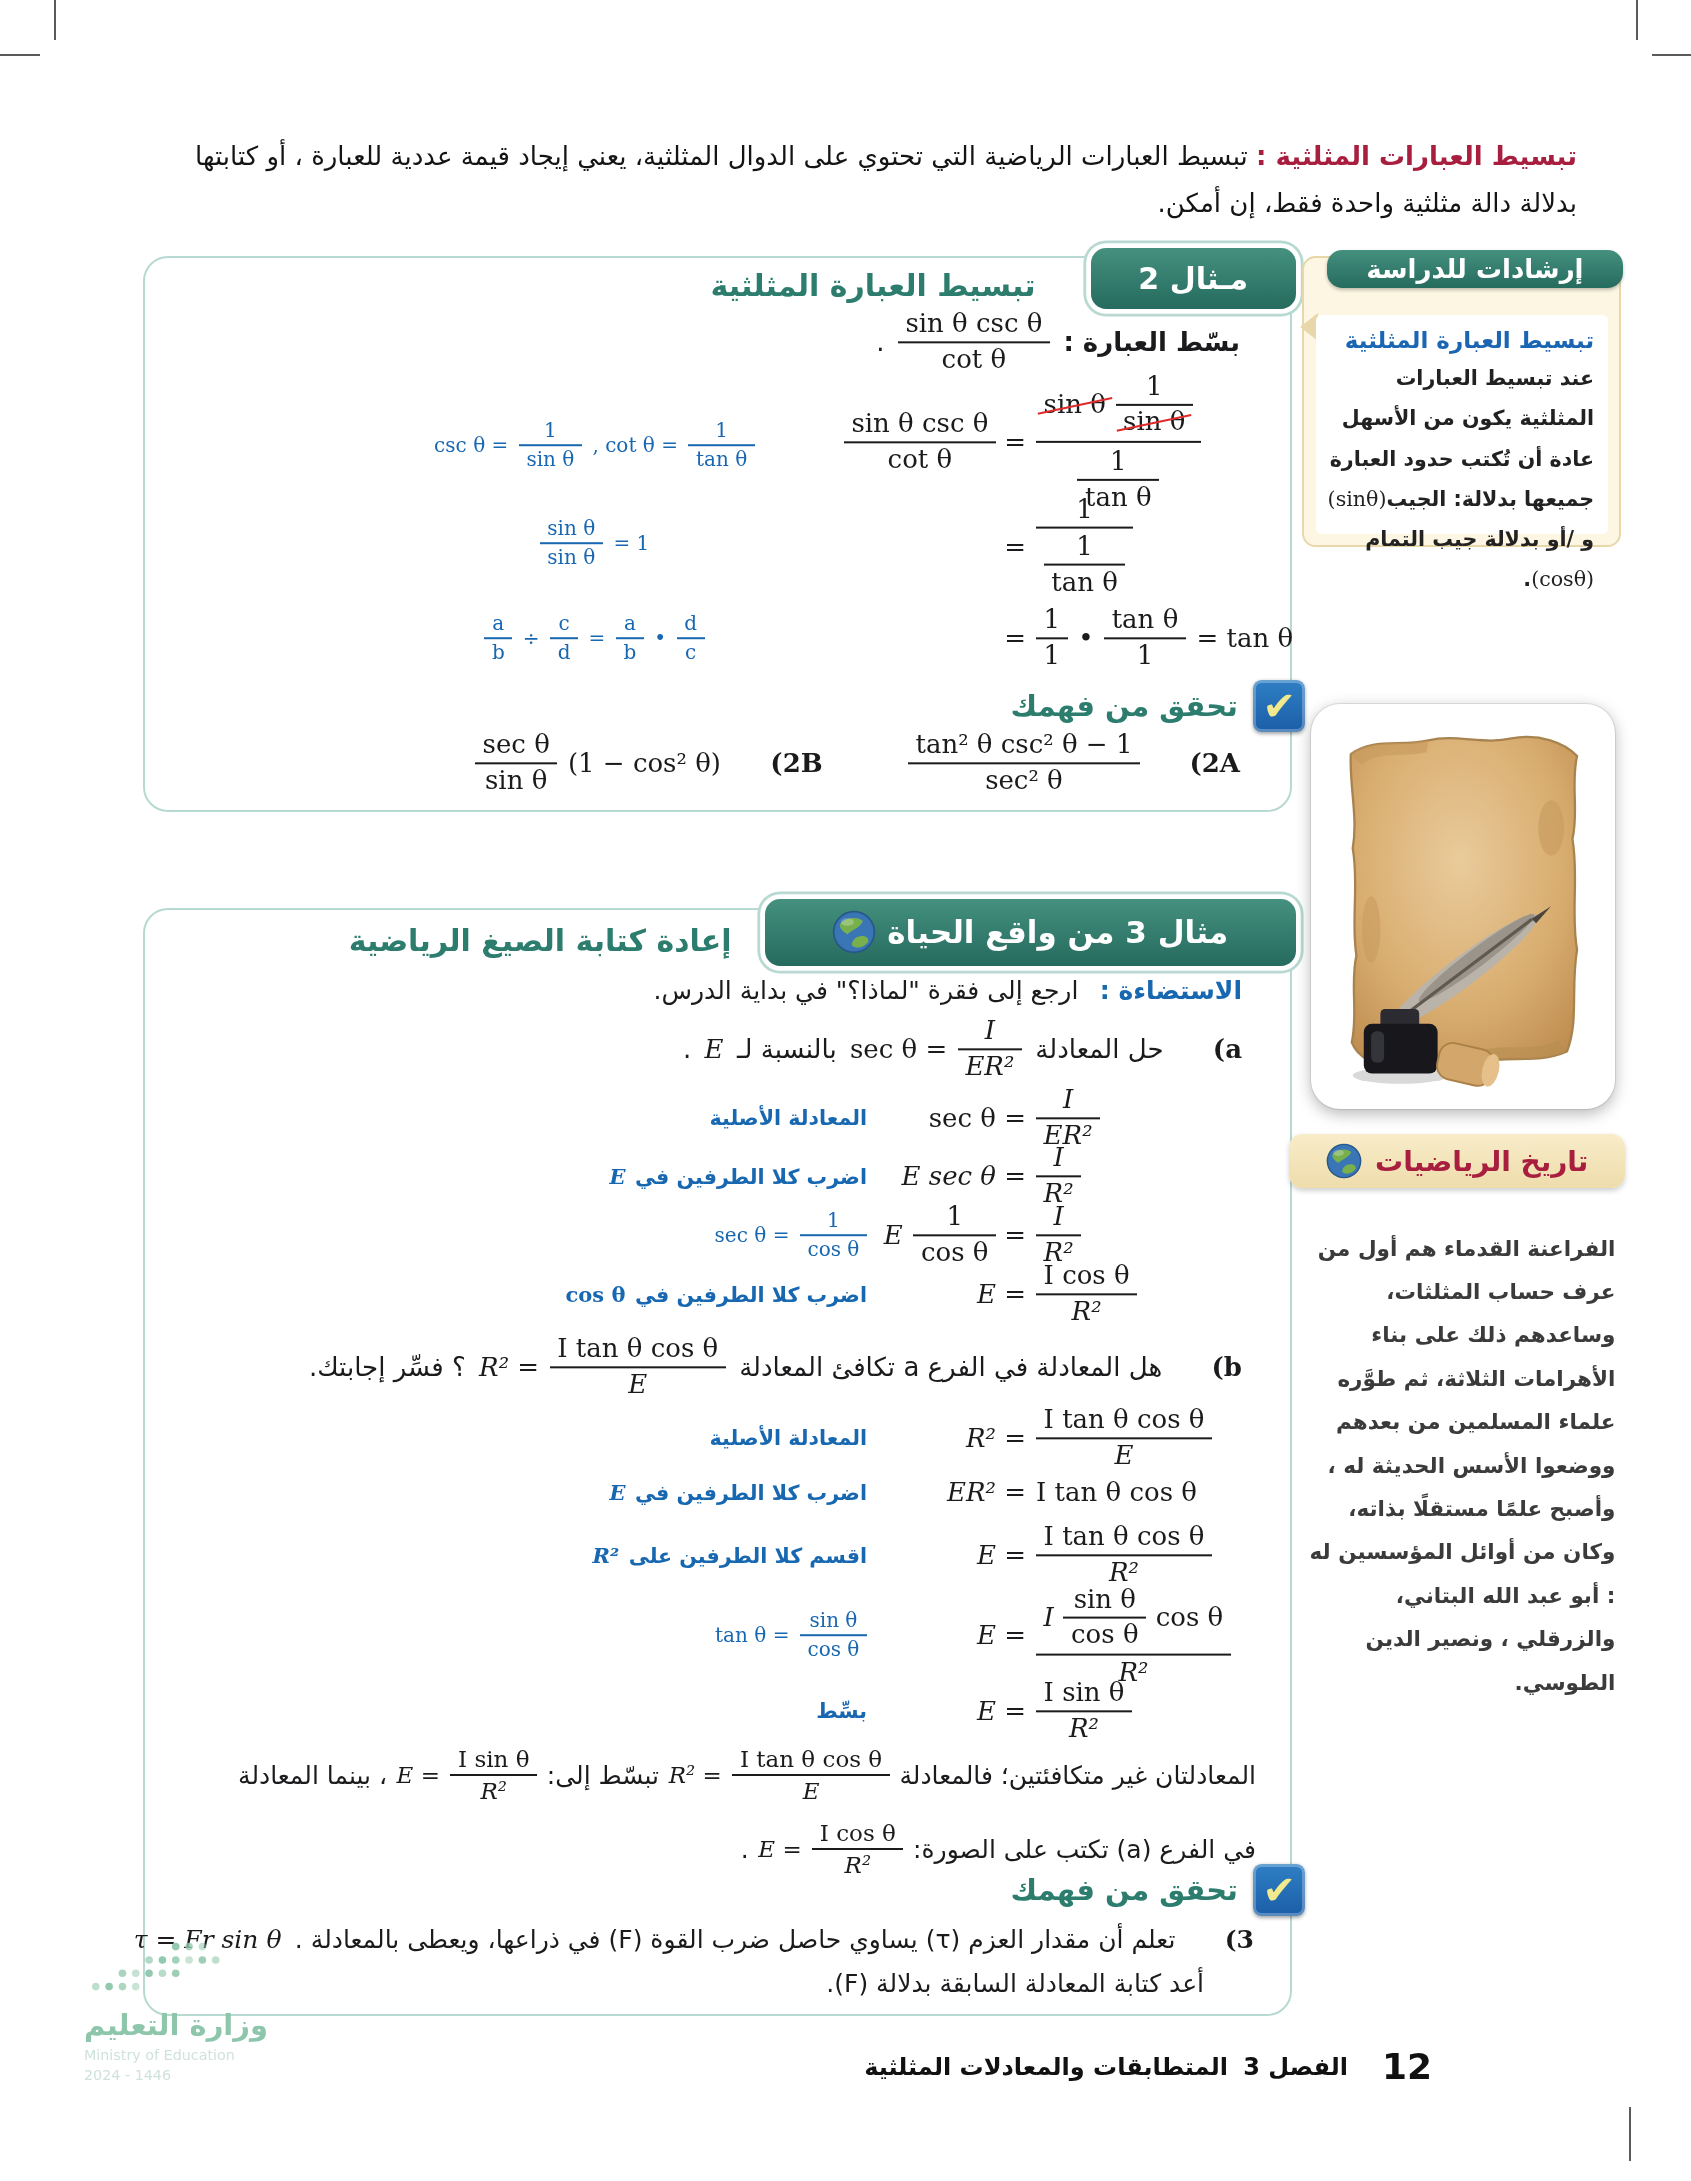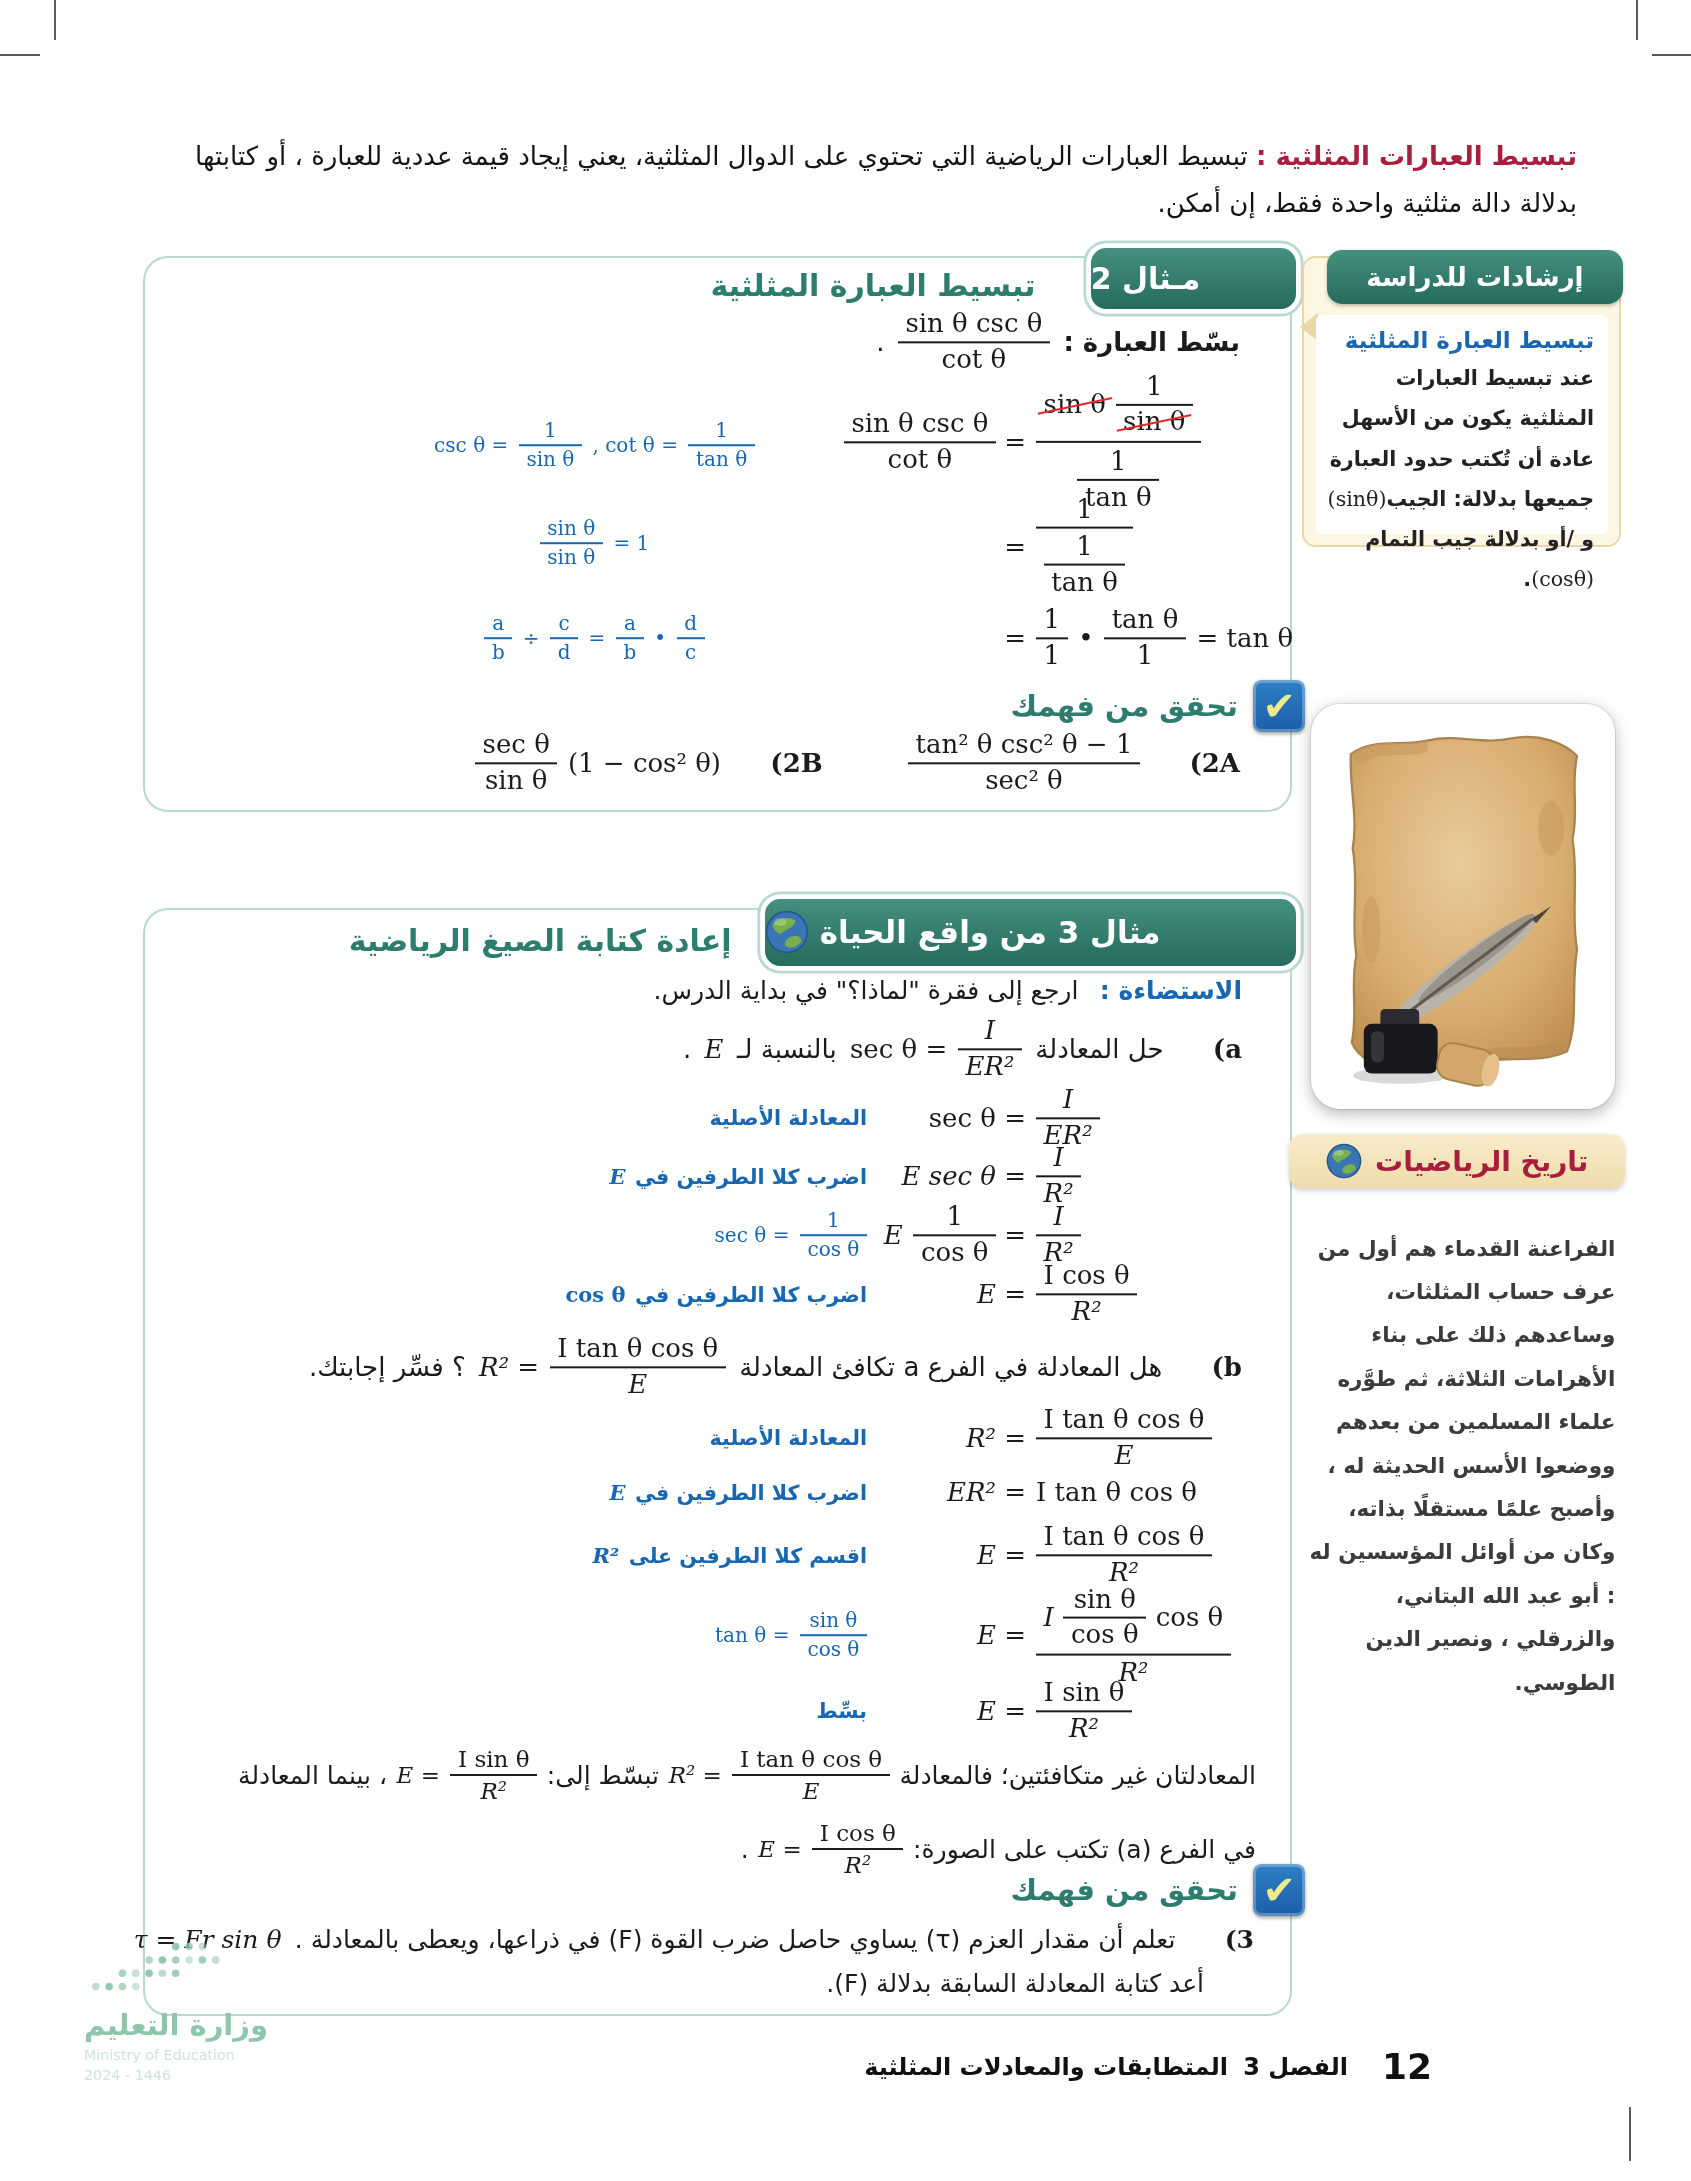--- a/index.html
+++ b/index.html
@@ -10,21 +10,21 @@
   .crop{position:absolute;background:#5a5a5a;}
 
   
   .intro{position:absolute;top:107px;right:115px;width:1434px;direction:rtl;text-align:right;
          font-size:26px;line-height:1.8;color:#141414;}
   .intro .lead{color:#a81e3f;font-weight:bold;}
 
   
   .exbox{position:absolute;border:2.9px solid #b7d9d1;border-radius:25px;background:#fff;}
   .extab{position:absolute;background:linear-gradient(180deg,#45907f,#256b5e);color:#fff;font-weight:bold;
-         display:flex;align-items:center;justify-content:flex-start;border-radius:15.3px;
+         display:flex;align-items:center;justify-content:center;border-radius:15.3px;
          box-shadow:0 0 0 4.8px #ffffff,0 0 0 7.6px #b7d9d1,0 3.8px 5.7px rgba(0,0,0,.15);white-space:nowrap;}
   .extitle{position:absolute;color:#2c7d6e;font-weight:bold;font-size:30px;background:#fff;
            padding:0 13.4px;white-space:nowrap;direction:rtl;}
 
   
   .math{font-family:"DejaVu Serif",serif;direction:ltr;unicode-bidi:isolate;display:inline-flex;
         align-items:center;gap:10.5px;font-size:26px;color:#1b1b1d;white-space:nowrap;}
   .frac{display:inline-flex;flex-direction:column;vertical-align:middle;}
   .frac > .num,.frac > .den{padding:1.9px 7.6px;line-height:1.15;display:flex;align-items:center;
         justify-content:center;gap:9.6px;}
@@ -67,21 +67,21 @@
 
   .prob3{position:absolute;top:1015px;right:36px;width:1104px;}
   .p3top{display:flex;direction:rtl;align-items:center;gap:13.4px;font-size:25px;white-space:nowrap;}
   .p3l2{direction:rtl;text-align:right;padding-right:50px;margin-top:15.3px;font-size:25px;}
 
   .between{position:absolute;top:843px;right:406px;direction:rtl;font-size:26px;white-space:nowrap;color:#141414;}
 
   
   .study{position:absolute;left:1302px;top:256px;width:315px;height:287px;background:#fdf6e3;
          border:2.9px solid #e7d7a9;border-radius:13.4px;}
-  .study-head{position:absolute;top:-7.6px;left:23px;right:-3.8px;height:54px;background:linear-gradient(180deg,#45907f,#256b5e);
+  .study-head{position:absolute;top:-7.6px;left:23px;right:-3.8px;height:38px;background:linear-gradient(180deg,#45907f,#256b5e);
          border-radius:15.3px;color:#fff;font-size:26px;font-weight:bold;display:flex;align-items:center;
          justify-content:center;box-shadow:0 1.9px 3.8px rgba(0,0,0,.25);}
   .study-notch{position:absolute;left:-3.8px;top:55px;width:0;height:0;border-top:14.3px solid transparent;
          border-bottom:14.3px solid transparent;border-right:18px solid #e7d7a9;}
   .study-content{position:absolute;left:11.5px;right:11.5px;top:57px;bottom:11.5px;background:#fff;border-radius:5.7px;
          padding:11.5px 13.4px 0 9.6px;direction:rtl;text-align:right;}
   .study-title{color:#1a66b2;font-weight:bold;font-size:23px;margin-bottom:5.7px;}
   .study-body{font-size:20.6px;line-height:1.95;font-weight:bold;color:#222;margin:0;}
   .study-body .smath{font-family:"DejaVu Serif",serif;direction:ltr;unicode-bidi:isolate;font-weight:normal;}
 

